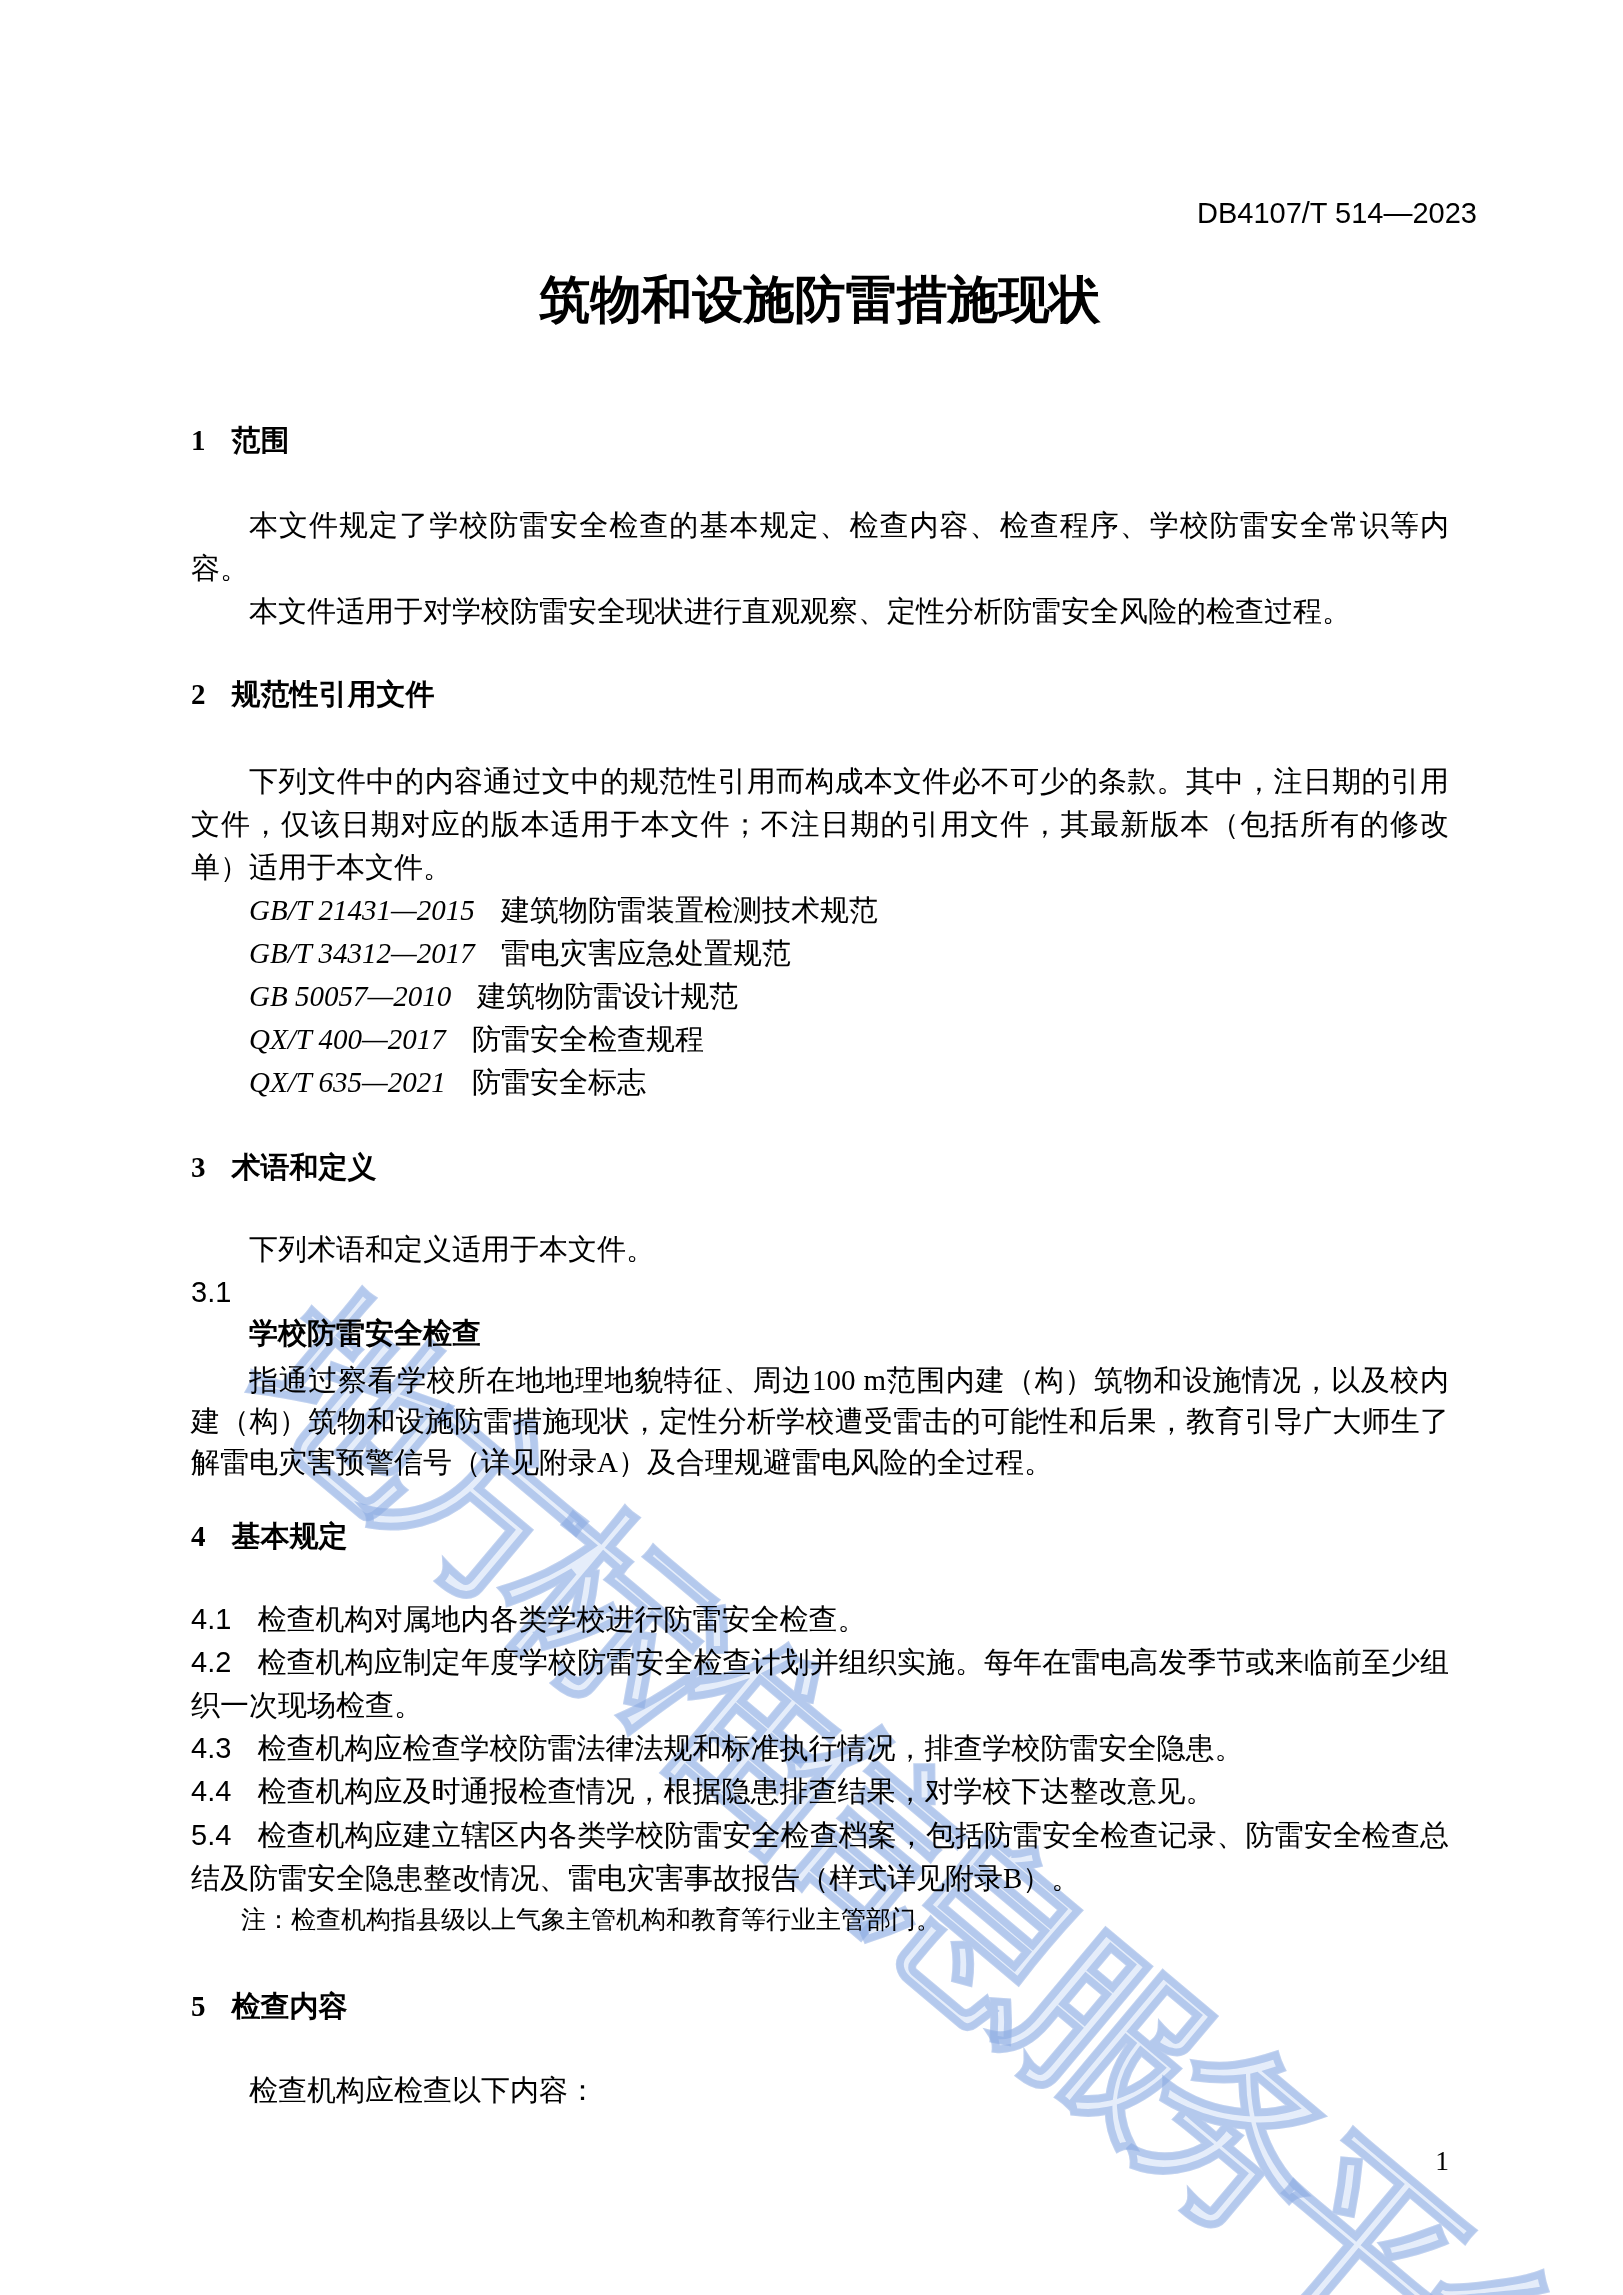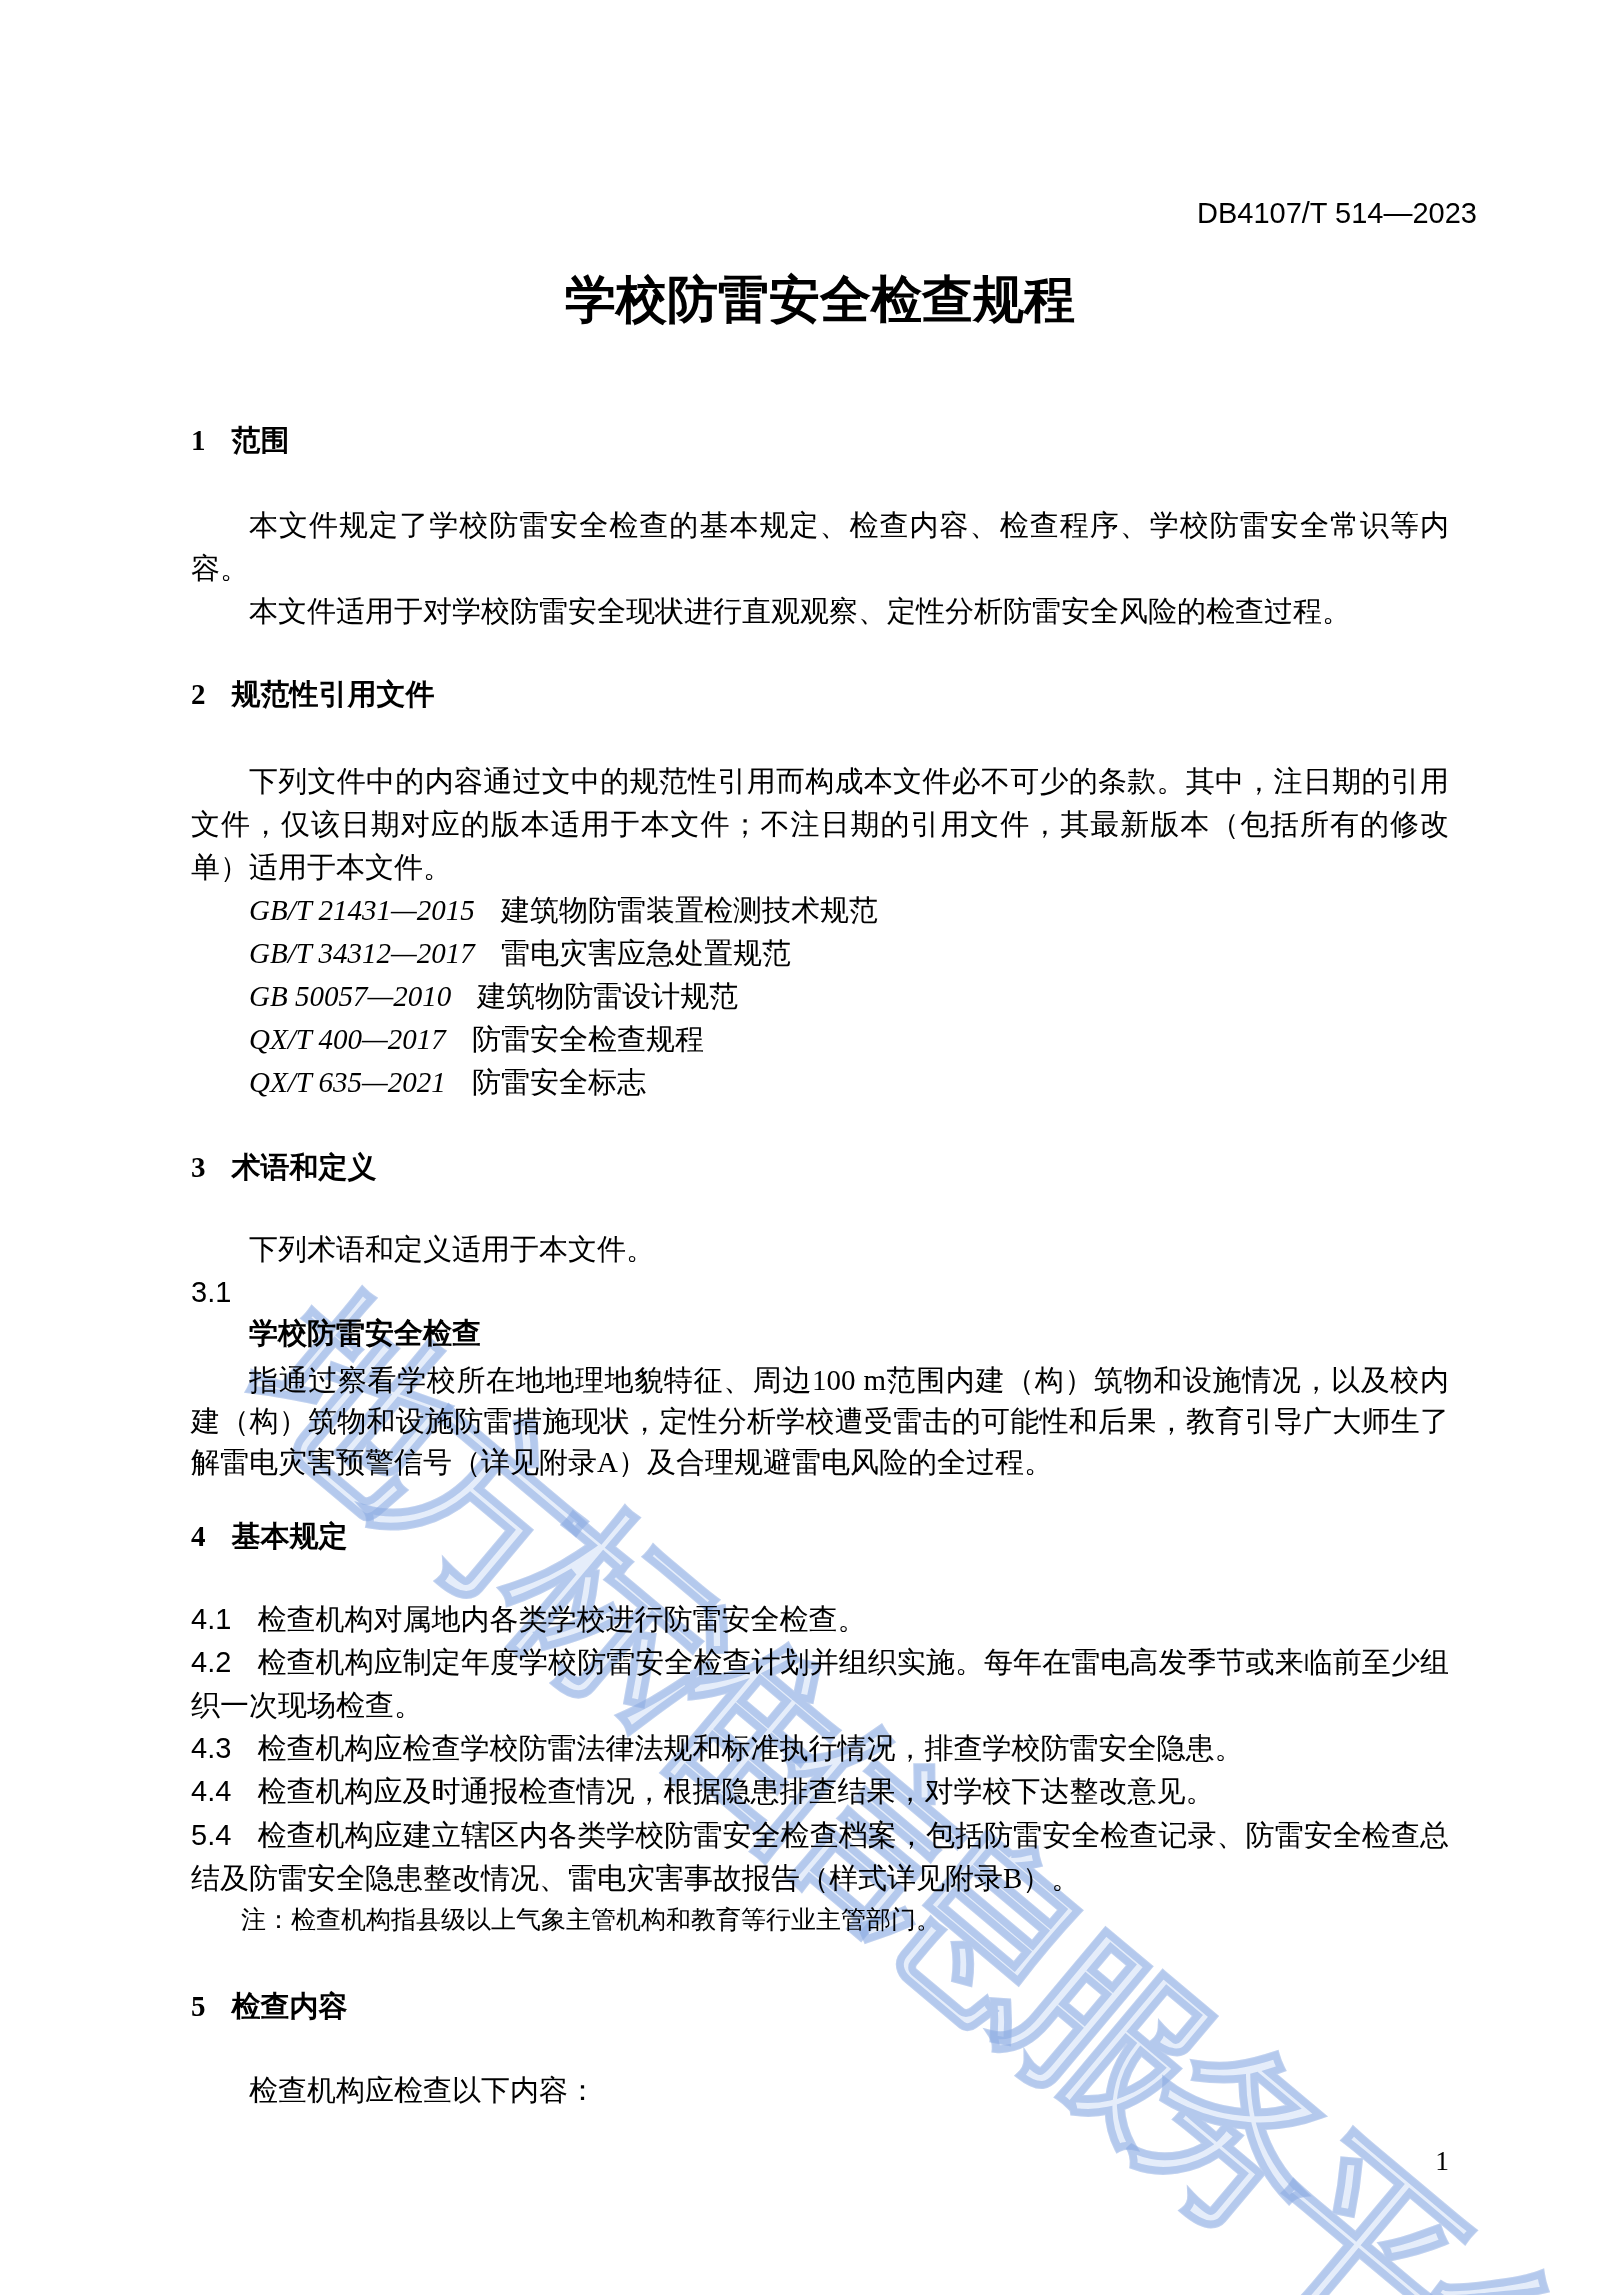--- a/index.html
+++ b/index.html
@@ -113,21 +113,21 @@
 </style>
 </head>
 <body>
 
 <div class="watermark">地方标准信息服务平台</div>
 
 <div class="page">
 
   <div class="doc-code">DB4107/T 514—2023</div>
 
-  <div class="doc-title">学校防雷安全检查规程</div>
+  <div class="doc-title">筑物和设施防雷措施现状</div>
 
   <h2 class="sec-h" id="h1"><span class="num">1</span><span>范围</span></h2>
   <p class="p indent" id="s1p1">本文件规定了学校防雷安全检查的基本规定、检查内容、检查程序、学校防雷安全常识等内容。</p>
   <p class="p indent" id="s1p2">本文件适用于对学校防雷安全现状进行直观观察、定性分析防雷安全风险的检查过程。</p>
 
   <h2 class="sec-h" id="h2"><span class="num">2</span><span>规范性引用文件</span></h2>
   <p class="p indent" id="s2intro">下列文件中的内容通过文中的规范性引用而构成本文件必不可少的条款。其中，注日期的引用文件，仅该日期对应的版本适用于本文件；不注日期的引用文件，其最新版本（包括所有的修改单）适用于本文件。</p>
   <p class="p ref-line"><span class="ref-code">GB/T 21431—2015</span><span>建筑物防雷装置检测技术规范</span></p>
   <p class="p ref-line"><span class="ref-code">GB/T 34312—2017</span><span>雷电灾害应急处置规范</span></p>
   <p class="p ref-line"><span class="ref-code">GB 50057—2010</span><span>建筑物防雷设计规范</span></p>

